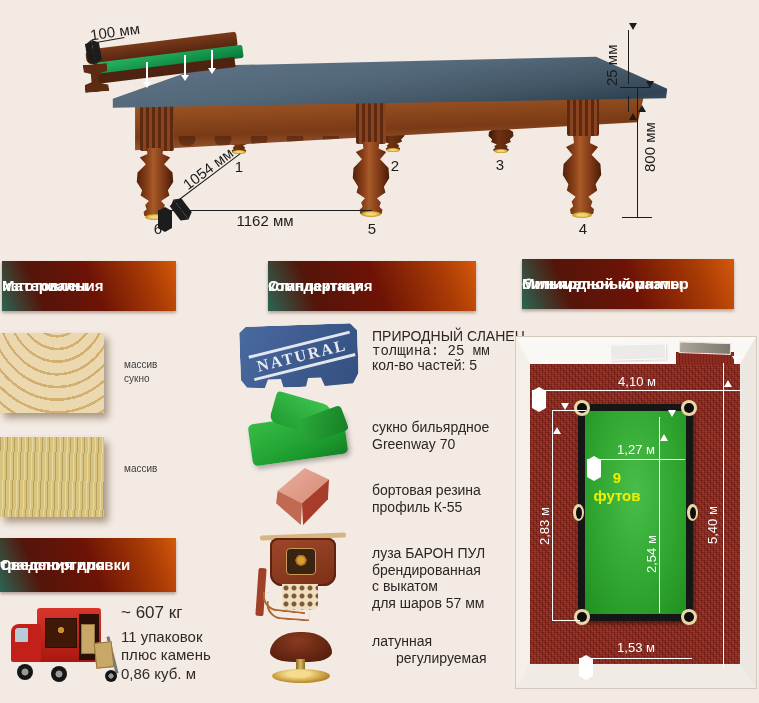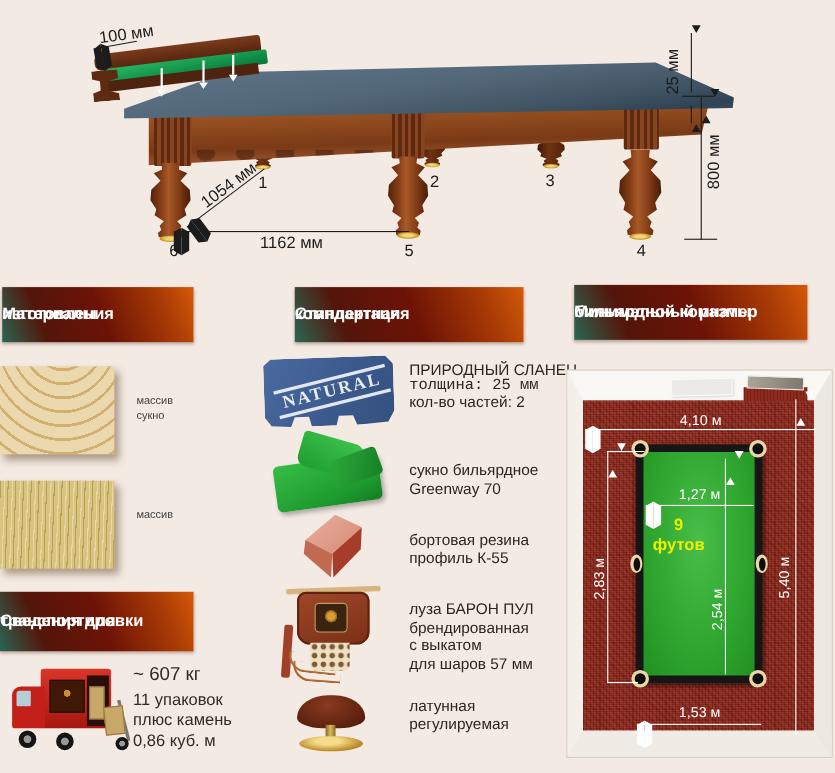--- a/index.html
+++ b/index.html
@@ -235,21 +235,21 @@
   <div class="tr-text" style="top:628px;">11 упаковок</div>
   <div class="tr-text" style="top:646px;">плюс камень</div>
   <div class="tr-text" style="top:665px;">0,86 куб. м</div>
 
   <div class="slate-ic">
     <div class="stamp">NATURAL</div>
   </div>
   <div class="eq-label" style="top:329px;line-height:14.5px;">
     <div style="position:static;">ПРИРОДНЫЙ СЛАНЕЦ</div>
     <div style="position:static;font-family:Liberation Mono, monospace;">толщина: 25 мм</div>
-    <div style="position:static;">кол-во частей: 2</div>
+    <div style="position:static;">кол-во частей: 5</div>
   </div>
 
   <div class="cloth1"></div>
   <div class="cloth2"></div>
   <div class="cloth3"></div>
   <div class="eq-label" style="top:419px;">
     <div style="position:static;">сукно бильярдное</div>
     <div style="position:static;">Greenway 70</div>
   </div>
 
@@ -279,21 +279,21 @@
     <div style="position:static;">для шаров 57 мм</div>
   </div>
 
   <div style="left:0;top:0;width:0;height:0;">
     <div class="sup-cap"></div>
     <div class="sup-stem"></div>
     <div class="sup-disc"></div>
   </div>
   <div class="eq-label" style="top:633px;">
     <div style="position:static;">латунная</div>
-    <div style="position:static;">регулируемая</div>
+    <div style="position:static;margin-left:24px;">регулируемая</div>
   </div>
 
   <div class="room-outer">
     <div class="room-walls"></div>
     <div class="room-floor"></div>
     <div class="room-window"></div>
     <div class="room-doorgap"></div>
     <div class="room-door"></div>
 
     <div class="pool">

